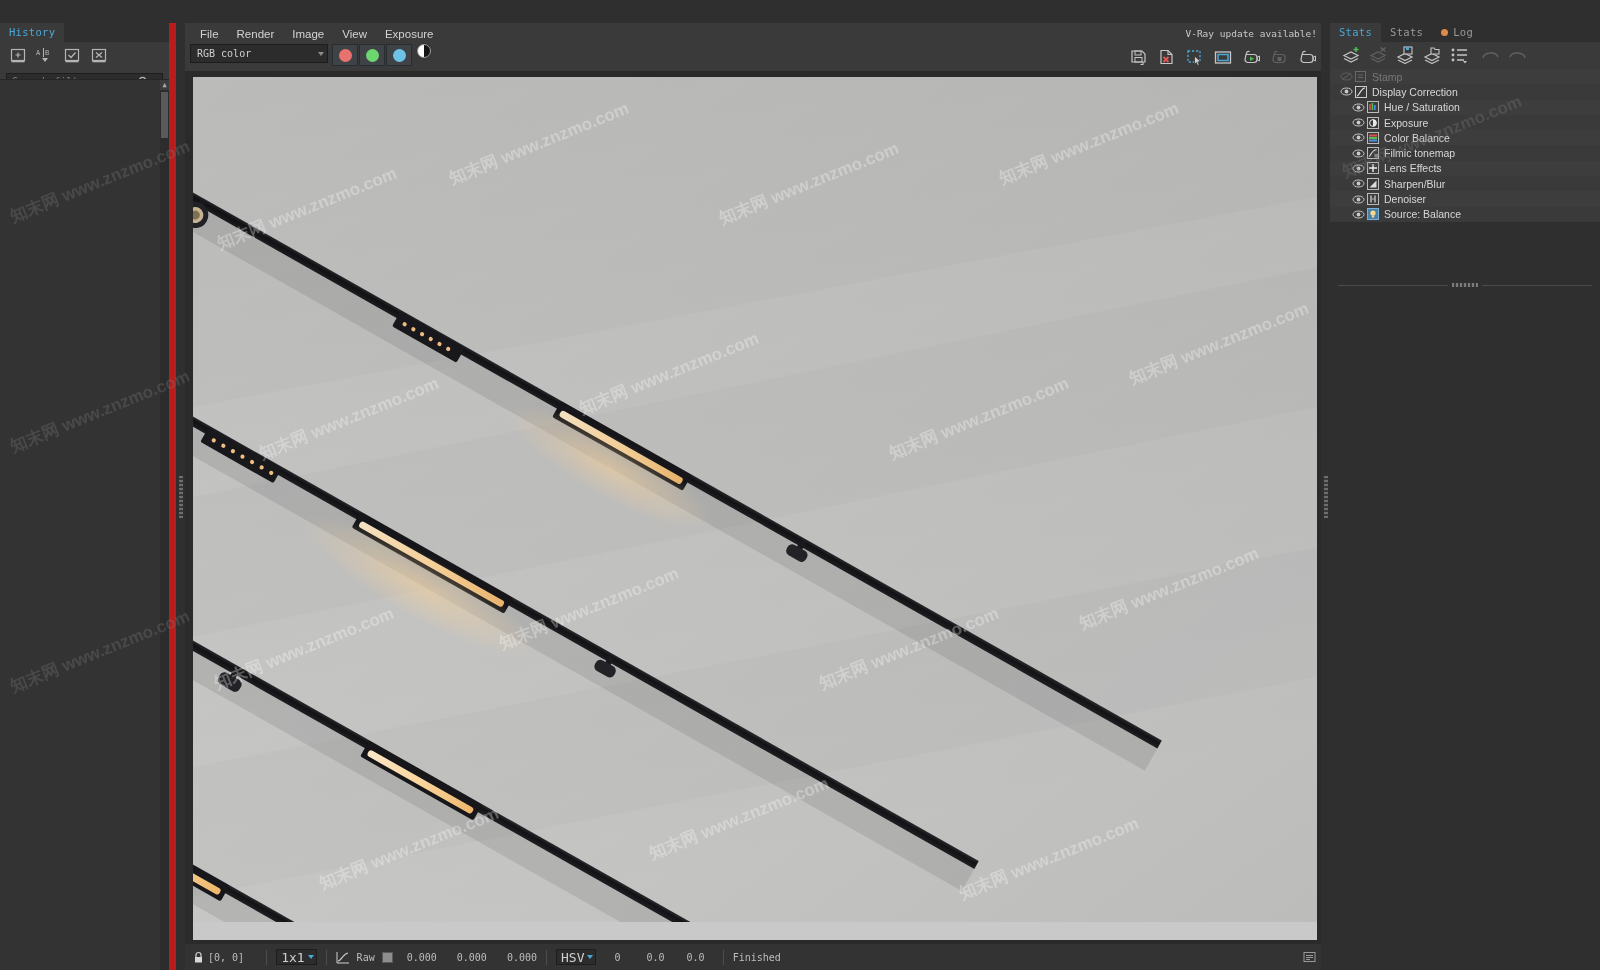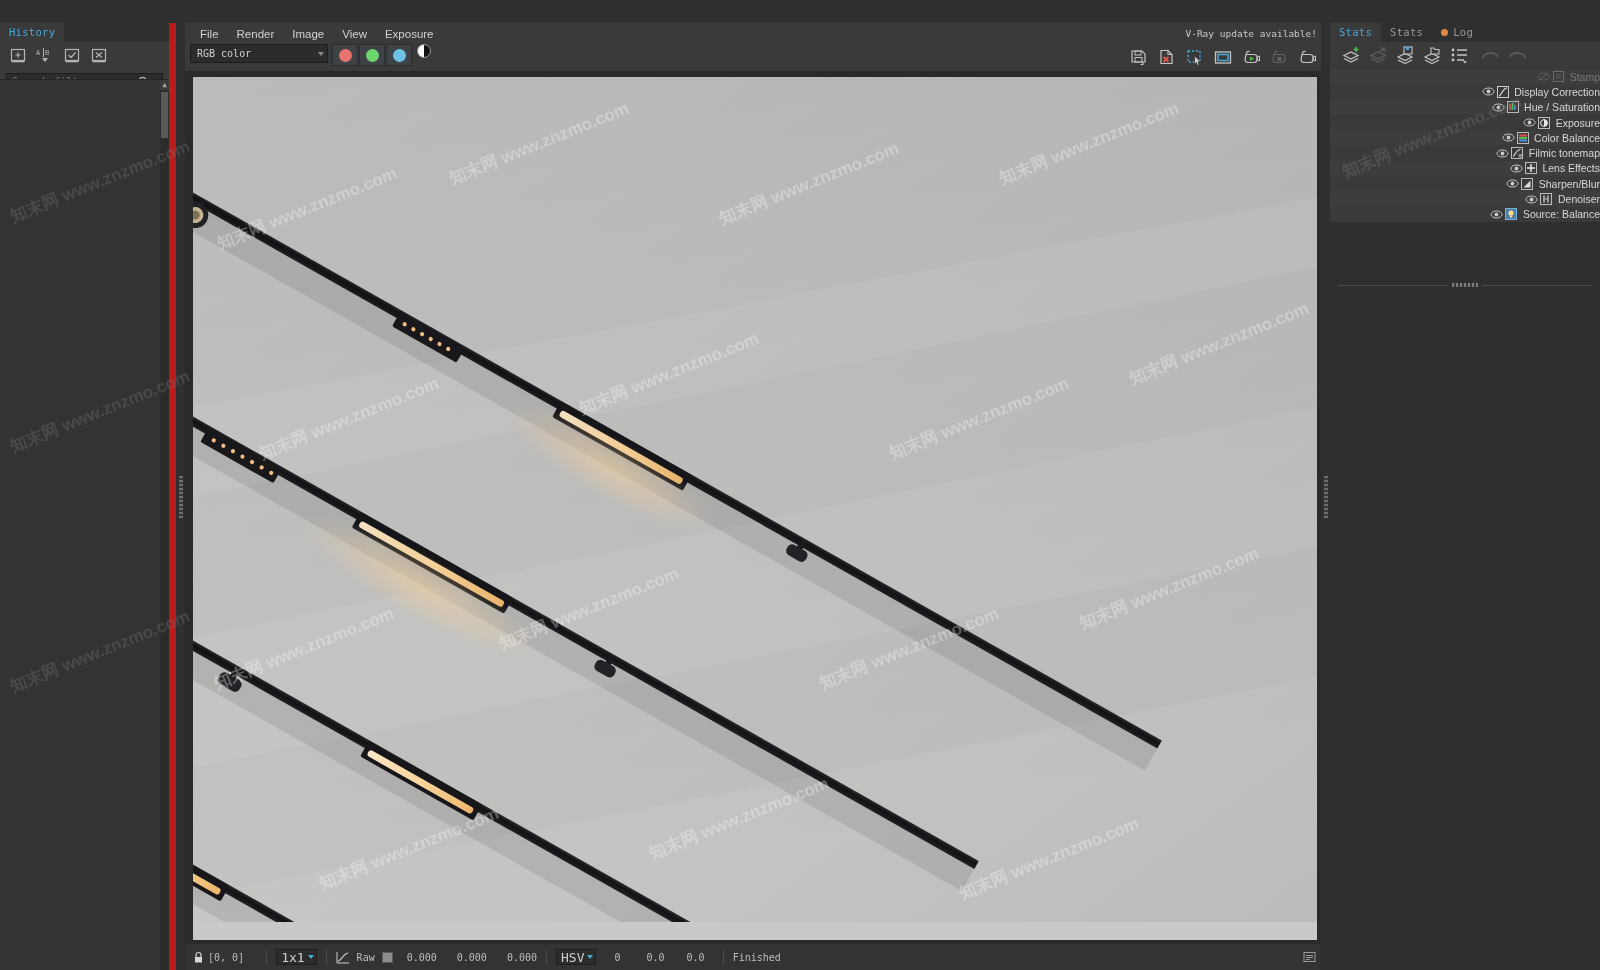--- a/index.html
+++ b/index.html
@@ -189,21 +189,21 @@
     position: absolute; left: 1330px; top: 23px; width: 270px; height: 947px;
     background: #2f2f2f;
   }
   .lay-toolbar {
     height: 26px; display: flex; align-items: center; gap: 1px;
     padding: 0 8px; background: #3a3a3a;
   }
   .lay-toolbar .ibtn { width: 26px; height: 22px; }
   .layer-list { background: #3a3a3a; padding-top: 1px; }
   .layer-row {
-    height: 15.3px; display: flex; align-items: center; padding-left: 8px; justify-content: flex-end;
+    height: 15.3px; display: flex; align-items: center; padding-left: 8px;
   }
   .layer-row:nth-child(odd) { background: #3d3d3d; }
   .layer-row .eye {
     width: 16px; display: flex; align-items: center; justify-content: center; flex: none;
   }
   .layer-row .licon {
     width: 13px; height: 12px; margin-right: 5px; flex: none;
     display: flex; align-items: center; justify-content: center;
   }
   .layer-row .lname {

